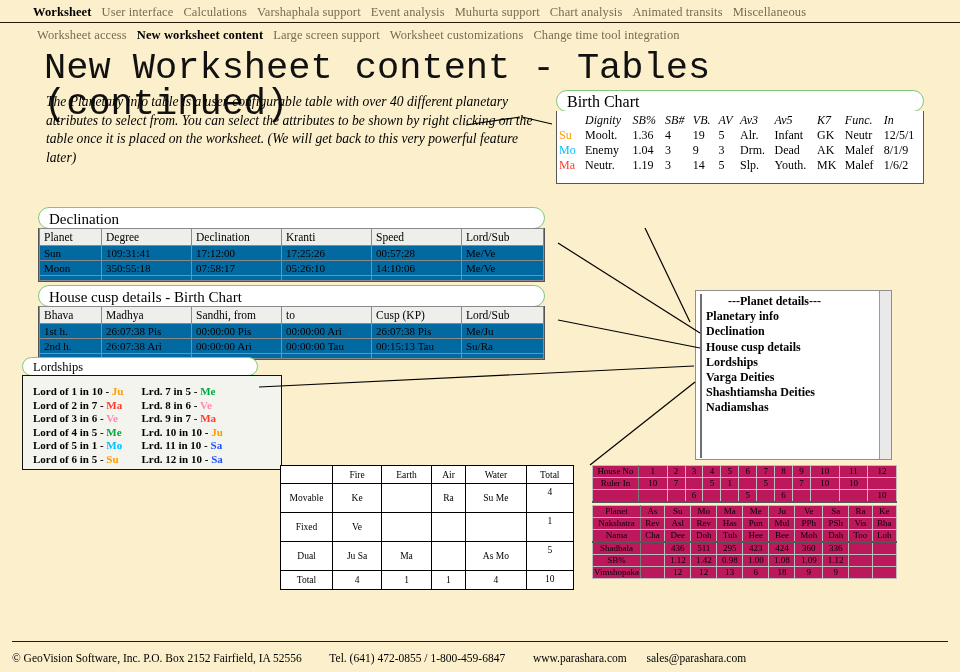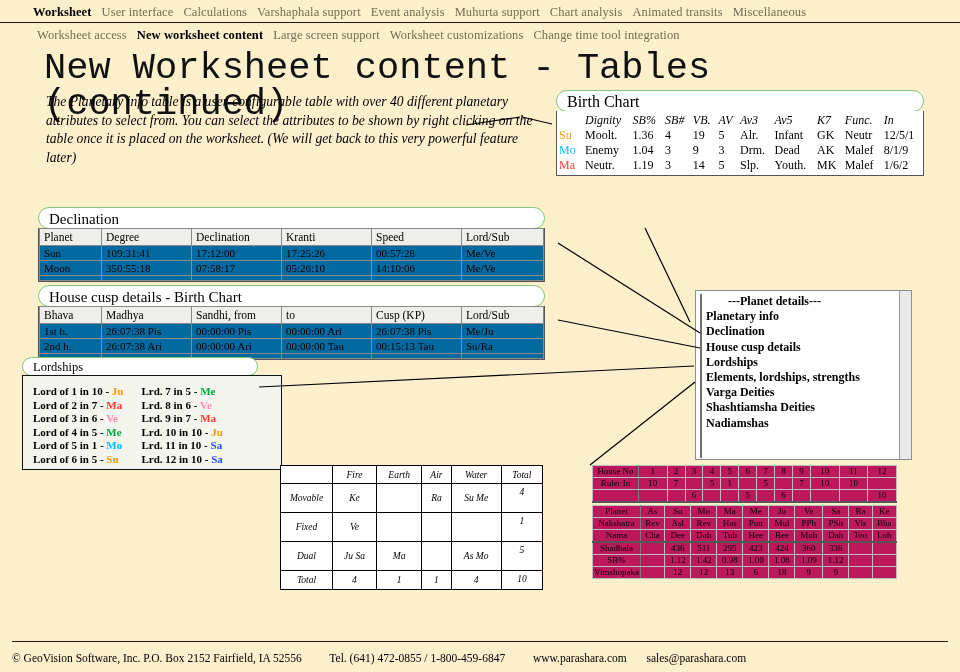--- a/index.html
+++ b/index.html
@@ -79,21 +79,21 @@
   }
   table.grid thead th {
     background:#eeeeea; height:17px; font-size:11.5px;
   }
   table.grid tbody td { background:#0369a1; height:12px; line-height:12px; font-size:11px; }
   table.grid tbody tr.clipped td { height:5px; line-height:5px; overflow:hidden; color:#c9c9c4; }
 
   
   #birth-chart { left:556px; top:90px; width:368px; }
   #birth-chart .panel-head { width:368px; font-size:16px; }
-  #birth-chart .panel-body { width:368px; padding:2px 0 2px 0; }
+  #birth-chart .panel-body { width:368px; padding:2px 0 10px 0; }
   table.bc {
     border-collapse:collapse; width:100%;
     font-size:12px; font-family:"Liberation Serif", serif;
   }
   table.bc td, table.bc th {
     padding:0 2px; white-space:nowrap; text-align:left; font-weight:normal;
   }
   table.bc thead th { font-style:italic; font-size:12px; }
   table.bc tbody td { font-size:12px; line-height:15px; }
   td.pl { font-weight:bold; text-align:left; width:26px; padding-left:6px;}
@@ -105,40 +105,40 @@
     width:260px; height:95px; border:1.5px solid #111; background:#f4f4ee;
     padding:9px 0 0 10px;
   }
   .lord-cols { display:flex; gap:18px; }
   .lord-col { font-size:11px; line-height:13.6px; font-family:"Liberation Serif", serif; }
   .lord-line { white-space:nowrap; font-weight:bold; }
   .lord-line .abbr { font-weight:bold; }
 
   
   #planet-menu {
-    position:absolute; left:695px; top:290px; width:217px; height:170px;
+    position:absolute; left:695px; top:290px; width:197px; height:170px;
     background:#ffffff; border:1px solid #8f8f8f;
   }
   #planet-menu .menu-inner {
     position:absolute; left:4px; top:3px; width:196px; height:164px;
     border-left:2px solid #6f6f6f;
     padding-left:4px;
   }
   #planet-menu .scrollbar {
     position:absolute; right:0; top:0; width:12px; height:168px;
     background:#e9e9e9; border-left:1px solid #9a9a9a;
   }
   .pm-item { font-size:12px; line-height:15.2px; font-weight:bold; white-space:nowrap; }
   .pm-item.header { padding-left:22px; }
 
   
   #elements-table { position:absolute; left:280px; top:465px; width:295px; }
   table.elem {
-    border-collapse:collapse; width:263px; background:#fff;
-    font-size:9.5px; font-family:"Liberation Serif", serif;font-style:italic;
+    border-collapse:collapse; width:294px; background:#fff;
+    font-size:9.5px; font-family:"Liberation Serif", serif;
   }
   table.elem td, table.elem th {
     border:1px solid #000; text-align:center; font-weight:normal;
     height:29px; padding:0 2px; white-space:nowrap;
   }
   table.elem thead th { height:18px; }
   table.elem tbody tr:last-child td { height:19px; }
   table.elem td.tot { vertical-align:top; padding-top:3px; }
 
   
@@ -357,21 +357,20 @@
   </div>
 </div>
 
 <div id="planet-menu">
   <div class="menu-inner" id="pm-list">
       <div class="pm-item header">---Planet details---</div>
       <div class="pm-item">Planetary info</div>
       <div class="pm-item">Declination</div>
       <div class="pm-item">House cusp details</div>
       <div class="pm-item">Lordships</div>
-      <div class="pm-item">Elements, lordships, strengths</div>
       <div class="pm-item">Varga Deities</div>
       <div class="pm-item">Shashtiamsha Deities</div>
       <div class="pm-item">Nadiamshas</div>
     </div>
   <div class="scrollbar"></div>
 </div>
 
 <div id="elements-table">
   <table class="elem">
     <thead>

